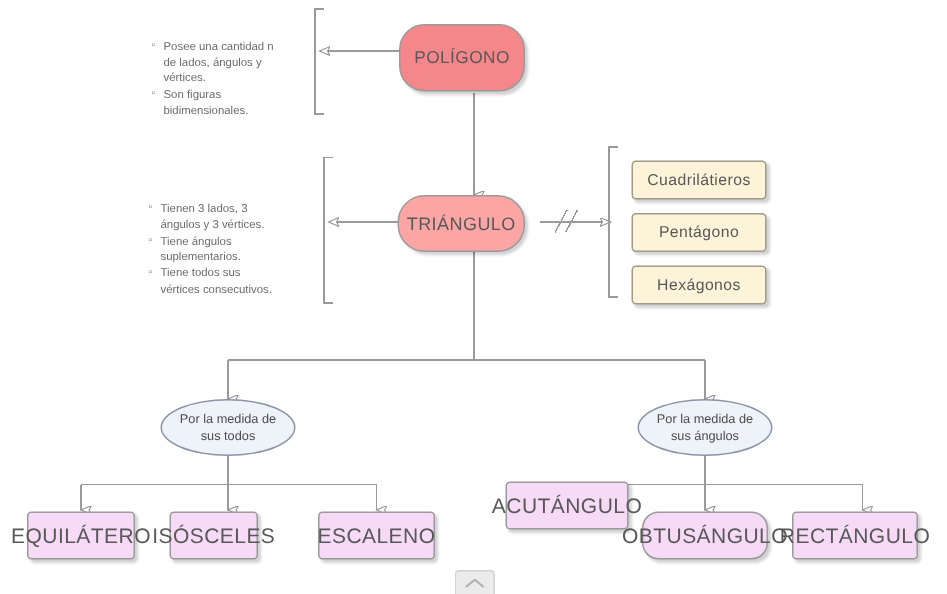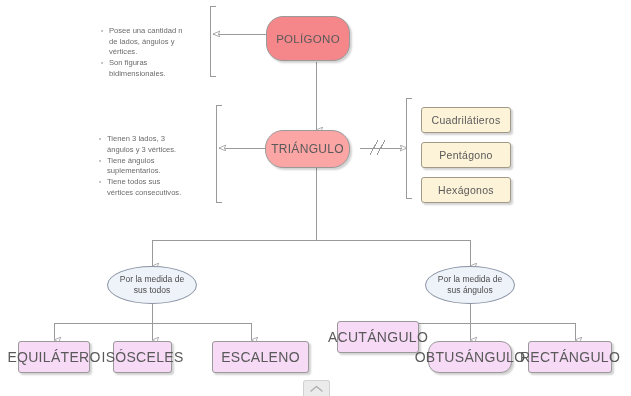--- a/index.html
+++ b/index.html
@@ -198,21 +198,21 @@
 
   <div class="ellipse" style="left:425px; top:266px; width:90px; height:38px;">
     <div>
       <div>Por la medida de</div>
       <div>sus ángulos</div>
     </div>
   </div>
 
   <div class="node node-violet" style="left:18px; top:341px; width:72px; height:32px;">EQUILÁTERO</div>
   <div class="node node-violet" style="left:113px; top:341px; width:59px; height:32px;">ISÓSCELES</div>
-  <div class="node node-violet" style="left:212px; top:341px; width:97px; height:32px;">ESCALENO</div>
+  <div class="node node-violet" style="left:212px; top:341px; width:78px; height:32px;">ESCALENO</div>
 
   <div class="node node-violet" style="left:337px; top:321px; width:82px; height:32px;">ACUTÁNGULO</div>
   <div class="node node-violet" style="left:428px; top:341px; width:84px; height:32px;border-radius:11px;">OBTUSÁNGULO</div>
   <div class="node node-violet" style="left:528px; top:341px; width:84px; height:32px;">RECTÁNGULO</div>
 
   <div class="scrollwidget">
     <svg width="13" height="8" viewBox="0 0 13 8">
       <path d="M1,6 L6.5,1.5 L12,6" fill="none" stroke="#b0b0b0" stroke-width="1.4" stroke-linecap="round" stroke-linejoin="round"></path>
     </svg>
   </div>

